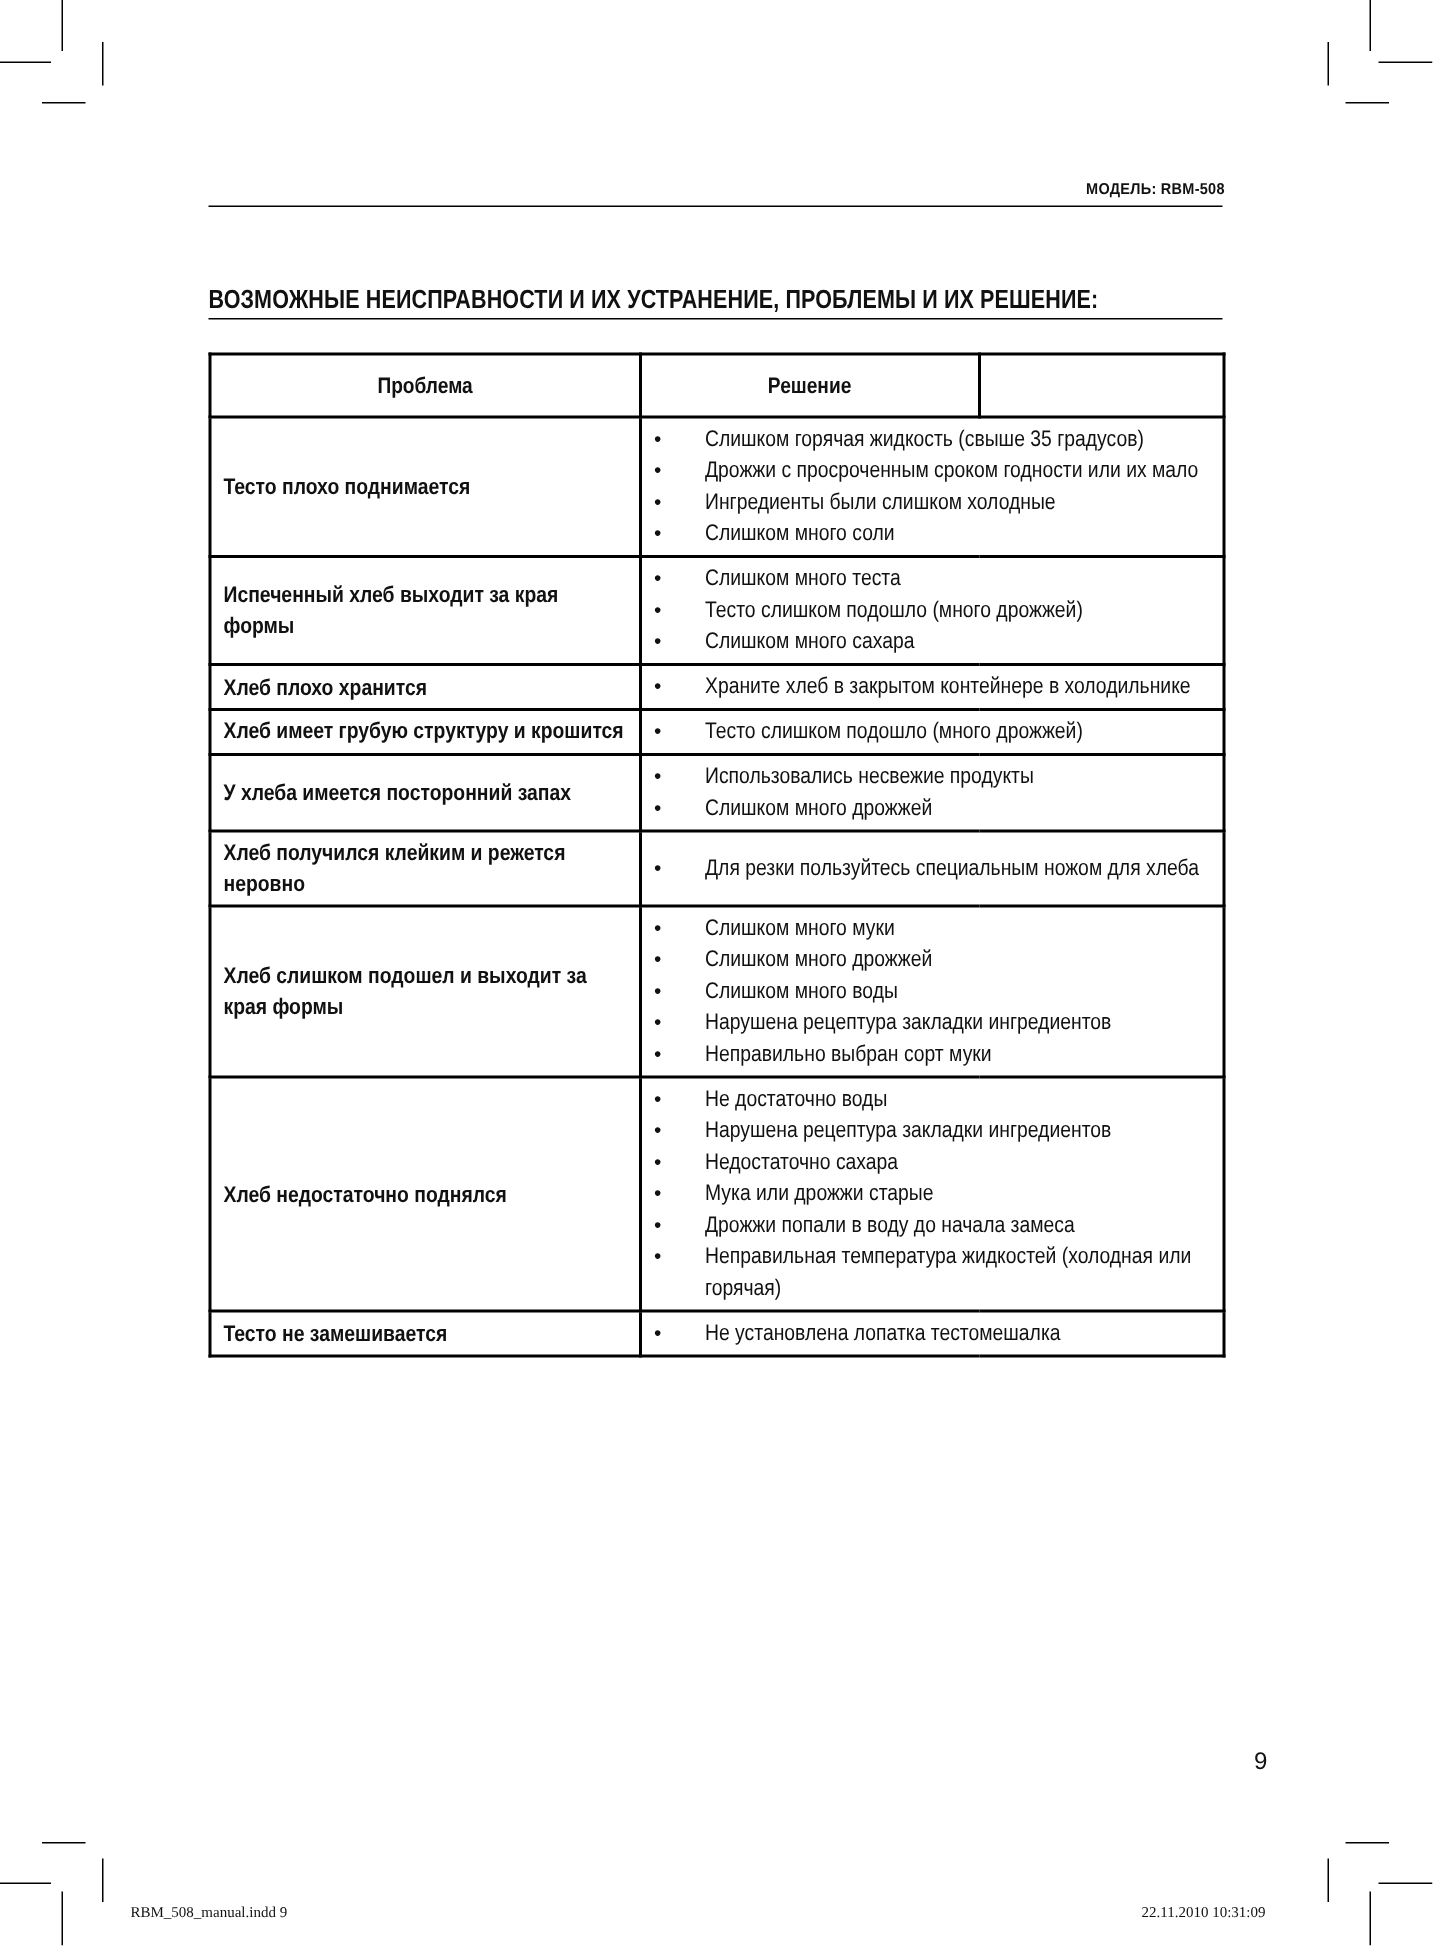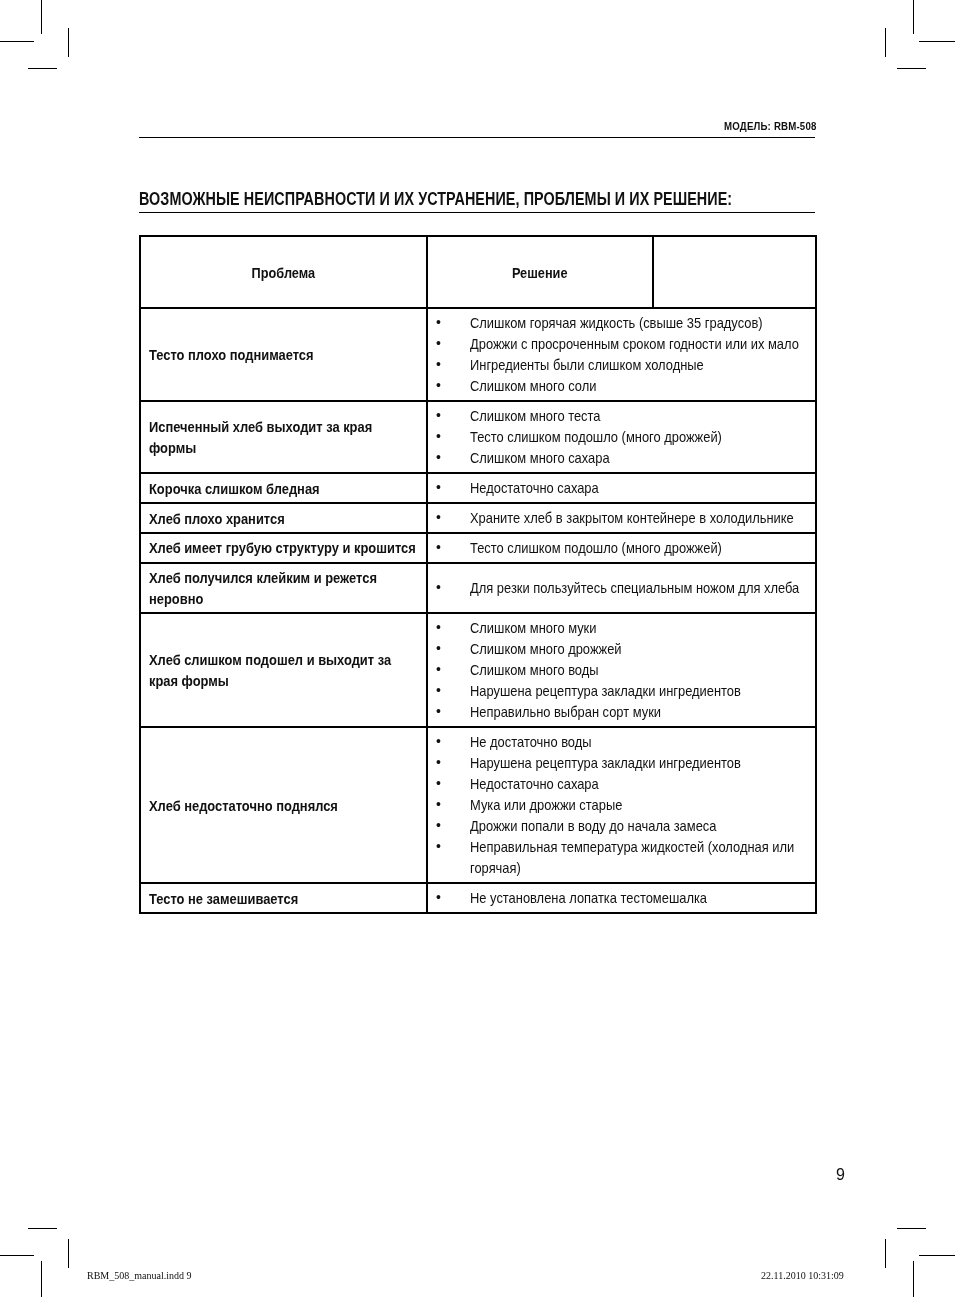--- a/index.html
+++ b/index.html
@@ -17,21 +17,21 @@
     position: absolute; left: 139px; top: 189px;
     font-family: "Liberation Sans", sans-serif; font-weight: bold; font-size: 17.5px;
     white-space: nowrap; transform: scaleX(0.82); transform-origin: left center; letter-spacing: 0.1px;
   }
   .title-rule { position: absolute; left: 139px; top: 212px; width: 676px; height: 1px; background: #000; }
   table.t {
     position: absolute; left: 139px; top: 235px; width: 676px;
     border-collapse: collapse; table-layout: fixed;
     font-family: "Liberation Sans", sans-serif; font-size: 15px; line-height: 21px;
   }
-  table.t td, table.t th { border: 2px solid #000; vertical-align: middle; padding: 15px; }
+  table.t td, table.t th { border: 2px solid #000; vertical-align: middle; padding: 0; }
   table.t th { height: 40px; font-weight: bold; font-size: 15px; }
   .hdr-text { display: inline-block; transform: scaleX(0.85); }
   .prob { padding: 3px 8px 3px 8px !important; font-weight: bold; }
   .prob-text { display: block; transform: scaleX(0.86); transform-origin: left center; width: 116%; }
   .sol { padding: 3px 6px 4px 0 !important; }
   ul.bl { list-style: none; margin: 0; padding: 0; }
   ul.bl li { position: relative; padding-left: 42px; }
   ul.bl li .dot {
     position: absolute; left: 8px; top: 0; font-size: 14px;
   }
@@ -128,53 +128,57 @@
             </li>
             <li>
               <span class="dot">•</span>
               <span class="txt">Слишком много сахара</span>
             </li>
           </ul>
         </td>
       </tr>
       <tr>
         <td class="prob">
-          <span class="prob-text">Корочка слишком бледная</span>
-        </td>
-        <td class="sol" colspan="2">
-          <ul class="bl">
-            <li>
-              <span class="dot">•</span>
-              <span class="txt">Недостаточно сахара</span>
-            </li>
-          </ul>
-        </td>
-      </tr>
-      <tr>
-        <td class="prob">
           <span class="prob-text">Хлеб плохо хранится</span>
         </td>
         <td class="sol" colspan="2">
           <ul class="bl">
             <li>
               <span class="dot">•</span>
               <span class="txt">Храните хлеб в закрытом контейнере в холодильнике</span>
             </li>
           </ul>
         </td>
       </tr>
       <tr>
         <td class="prob" style="vertical-align: top; margin-left: 31px;">
           <span class="prob-text">Хлеб имеет грубую структуру и крошится</span>
         </td>
         <td class="sol" colspan="2" style="vertical-align: top;">
           <ul class="bl">
             <li>
               <span class="dot">•</span>
               <span class="txt">Тесто слишком подошло (много дрожжей)</span>
+            </li>
+          </ul>
+        </td>
+      </tr>
+      <tr>
+        <td class="prob">
+          <span class="prob-text">У хлеба имеется посторонний запах</span>
+        </td>
+        <td class="sol" colspan="2">
+          <ul class="bl">
+            <li>
+              <span class="dot">•</span>
+              <span class="txt">Использовались несвежие продукты</span>
+            </li>
+            <li>
+              <span class="dot">•</span>
+              <span class="txt">Слишком много дрожжей</span>
             </li>
           </ul>
         </td>
       </tr>
       <tr>
         <td class="prob">
           <span class="prob-text">Хлеб получился клейким и режется неровно</span>
         </td>
         <td class="sol" colspan="2">
           <ul class="bl">

